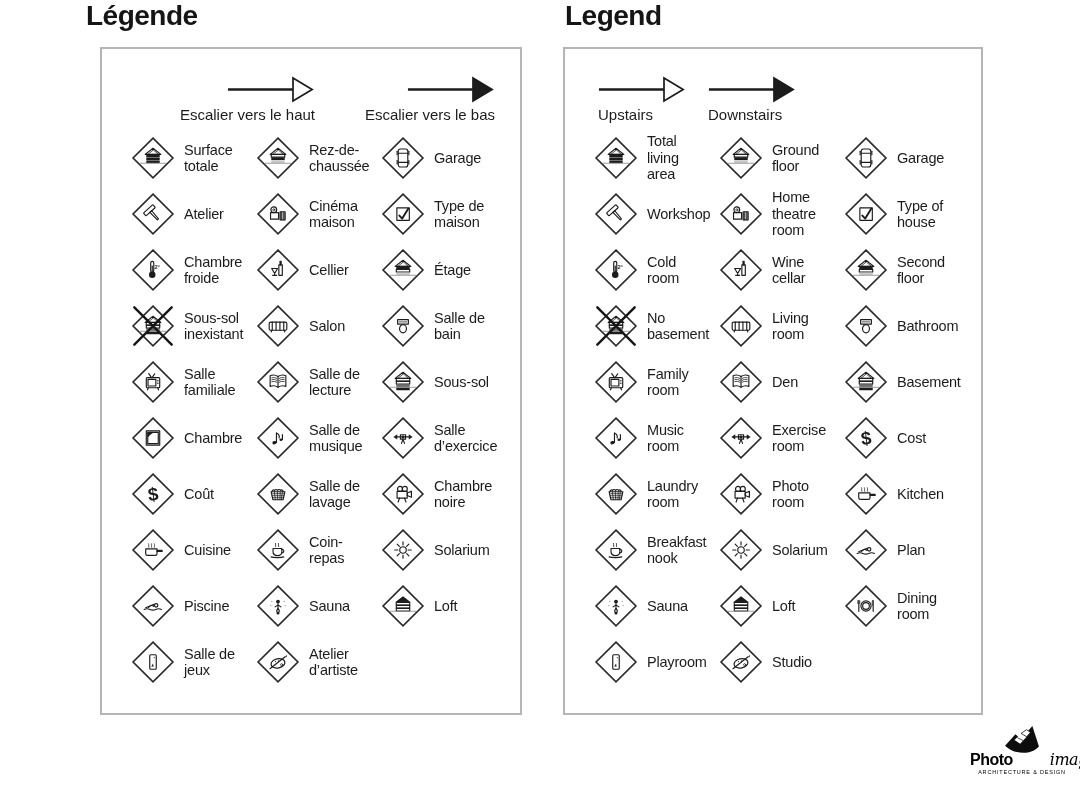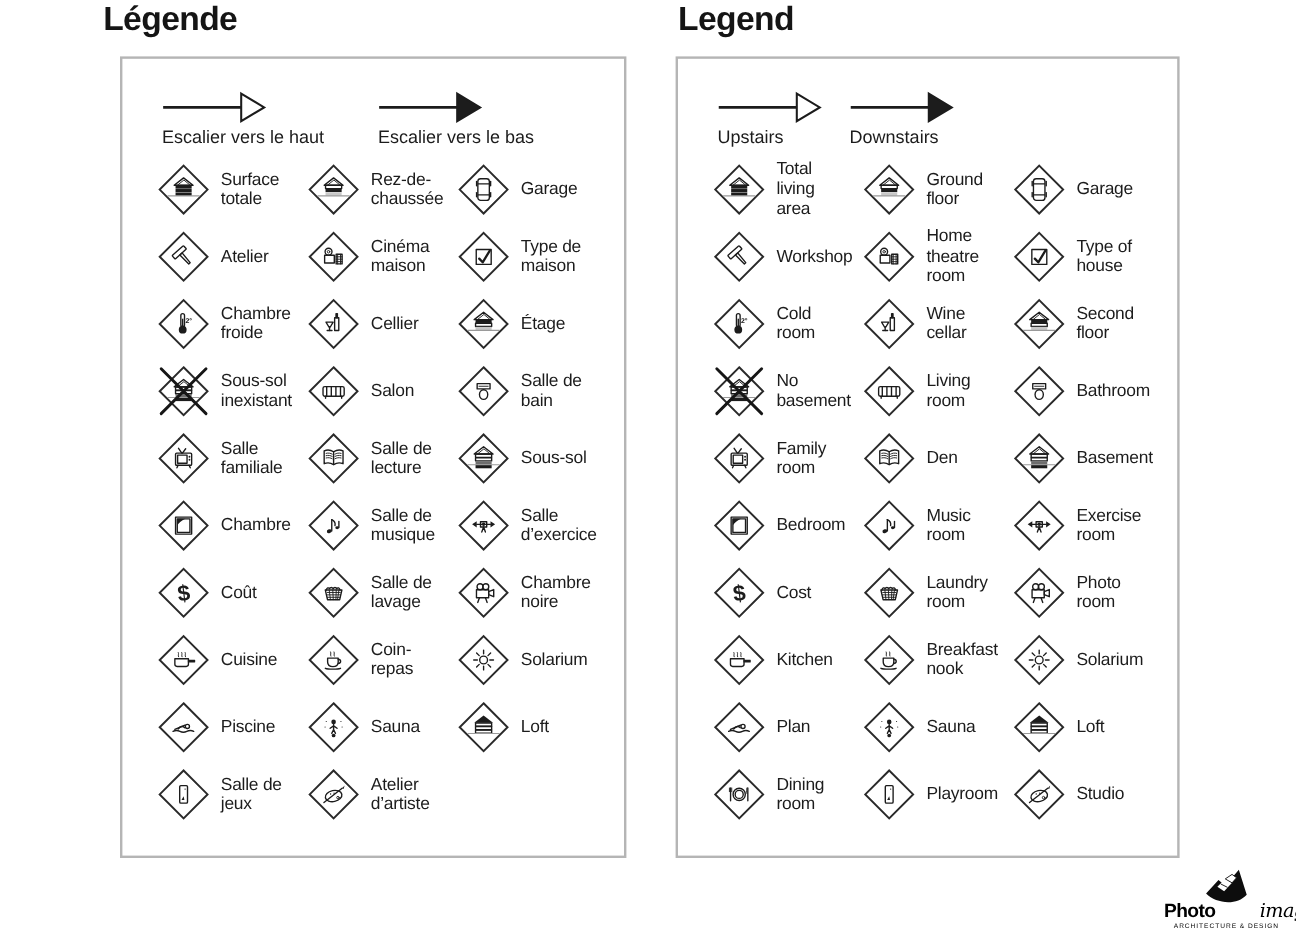--- a/index.html
+++ b/index.html
@@ -8,21 +8,21 @@
   .panel-title{position:absolute;top:0;margin:0;font-size:28px;font-weight:bold;
         letter-spacing:-0.5px;color:#151515;}
   #title-fr{left:86px;}
   #title-en{left:565px;}
   .panel{position:absolute;top:47px;height:668px;border:2px solid #b5b5b5;background:#fff;
         box-sizing:border-box;}
   #panel-fr{left:100px;width:422px;}
   #panel-en{left:563px;width:420px;}
   .arrows{position:absolute;top:26px;left:33px;display:flex;}
   .arrow-group{display:flex;flex-direction:column;}
-  #panel-fr .arrow-group{width:180px;}
+  #panel-fr .arrow-group{width:180px;align-items:flex-end;}
   #panel-en .arrow-group{width:110px;}
   .arrow-label{margin-top:2px;font-size:15px;line-height:17px;white-space:nowrap;color:#1c1c1c;}
   .grid{position:absolute;top:81px;left:28px;display:grid;
         grid-template-columns:125px 125px 125px;grid-auto-rows:56px;}
   .cell{display:flex;align-items:center;}
   .cell-label{margin-left:8px;font-size:14.5px;line-height:16.5px;white-space:pre-line;
         letter-spacing:-0.2px;color:#1c1c1c;}
   .sym{flex:0 0 auto;}
   .sym .st{stroke:#1c1c1c;stroke-width:1.2;fill:none;stroke-linecap:round;stroke-linejoin:round;}
   .sym .thin{stroke-width:0.8;}
@@ -695,31 +695,20 @@
               <rect class="f" x="5" y="17.6" width="14" height="3"></rect>
               <line class="gline" x1="-2" y1="17.5" x2="26" y2="17.5"></line>
             </g>
           </svg>
           <div class="cell-label">Basement</div>
         </div>
         <div class="cell">
           <svg class="sym" width="46" height="46" viewBox="0 0 48 48">
             <polygon class="dia" points="24,3.2 44.8,24 24,44.8 3.2,24"></polygon>
             <g transform="translate(12,12)">
-              <rect class="st" x="5" y="4.6" width="14" height="14.8"></rect>
-              <rect class="st" x="6.5" y="6.1" width="11" height="11.8"></rect>
-              <path class="f" d="M6.5 6.1 L13.6 6.1 C10.6 7.4 8.3 9.2 6.5 11.8 Z"></path>
-            </g>
-          </svg>
-          <div class="cell-label">Bedroom</div>
-        </div>
-        <div class="cell">
-          <svg class="sym" width="46" height="46" viewBox="0 0 48 48">
-            <polygon class="dia" points="24,3.2 44.8,24 24,44.8 3.2,24"></polygon>
-            <g transform="translate(12,12)">
               <ellipse class="f" cx="8.3" cy="16.9" rx="2.2" ry="1.7" transform="rotate(-15 8.3 16.9)"></ellipse>
               <line class="st" x1="10.4" y1="16.6" x2="10.4" y2="6.8"></line>
               <path class="st" d="M10.4 6.8 C12.7 7.9 13.7 9.8 13.2 12"></path>
               <ellipse class="f" cx="15.1" cy="13.9" rx="1.6" ry="1.3"></ellipse>
               <line class="st" x1="16.6" y1="13.6" x2="16.6" y2="8.4"></line>
             </g>
           </svg>
           <div class="cell-label">Music
 room</div>
         </div>

